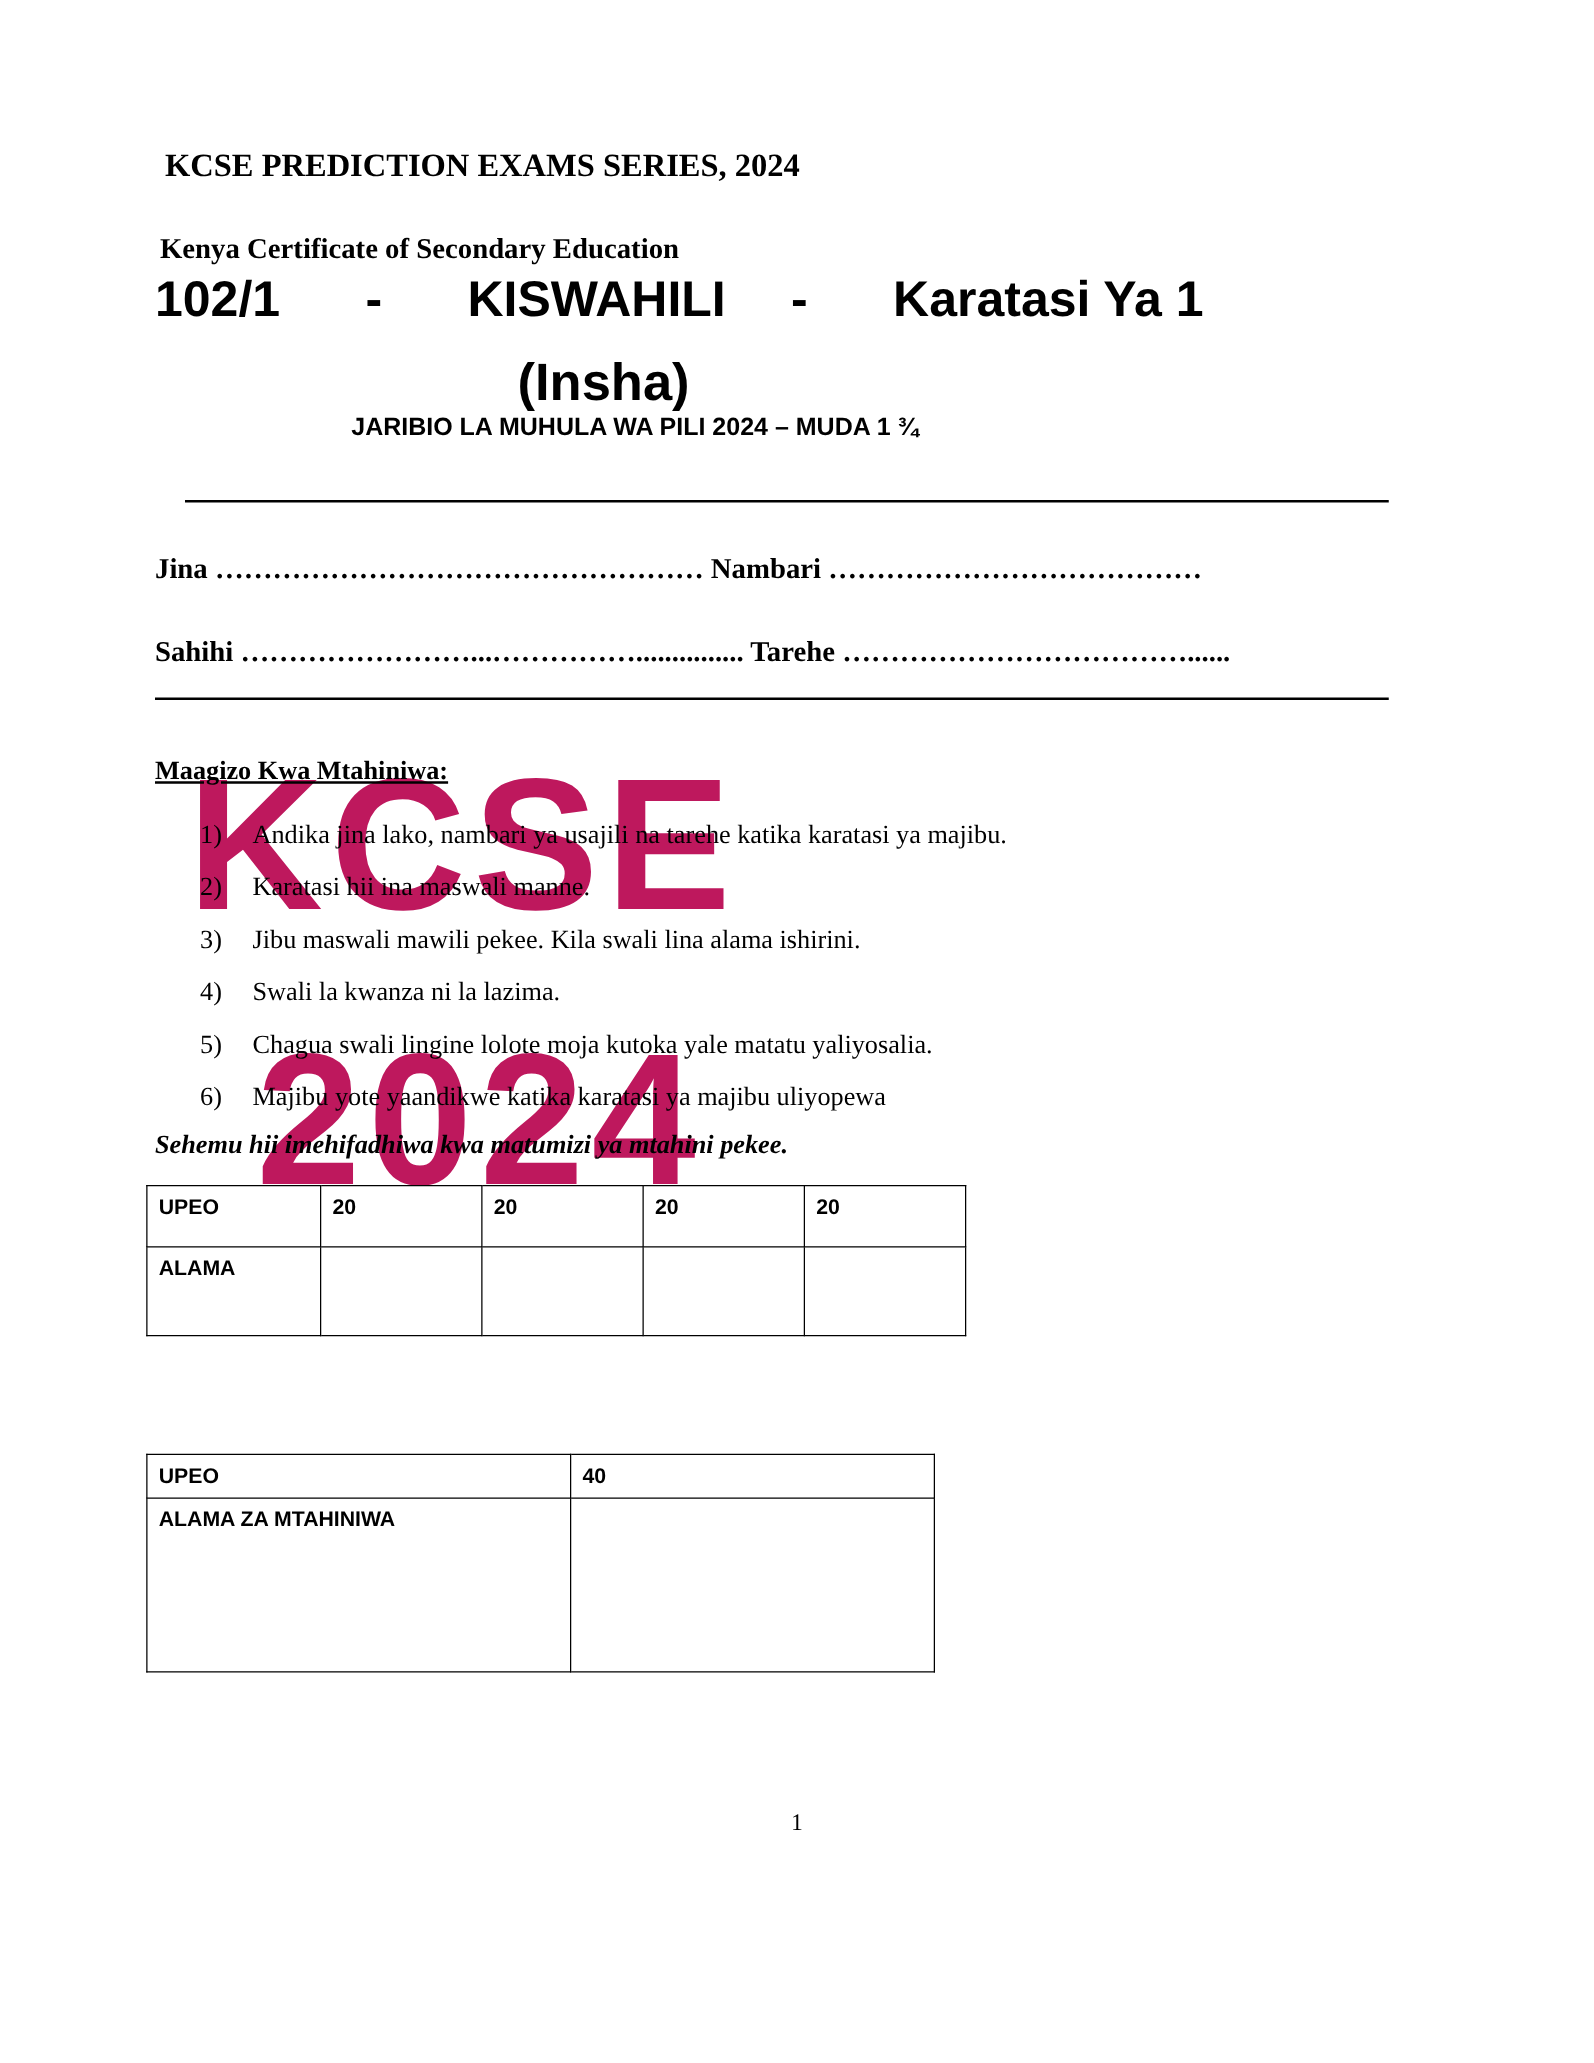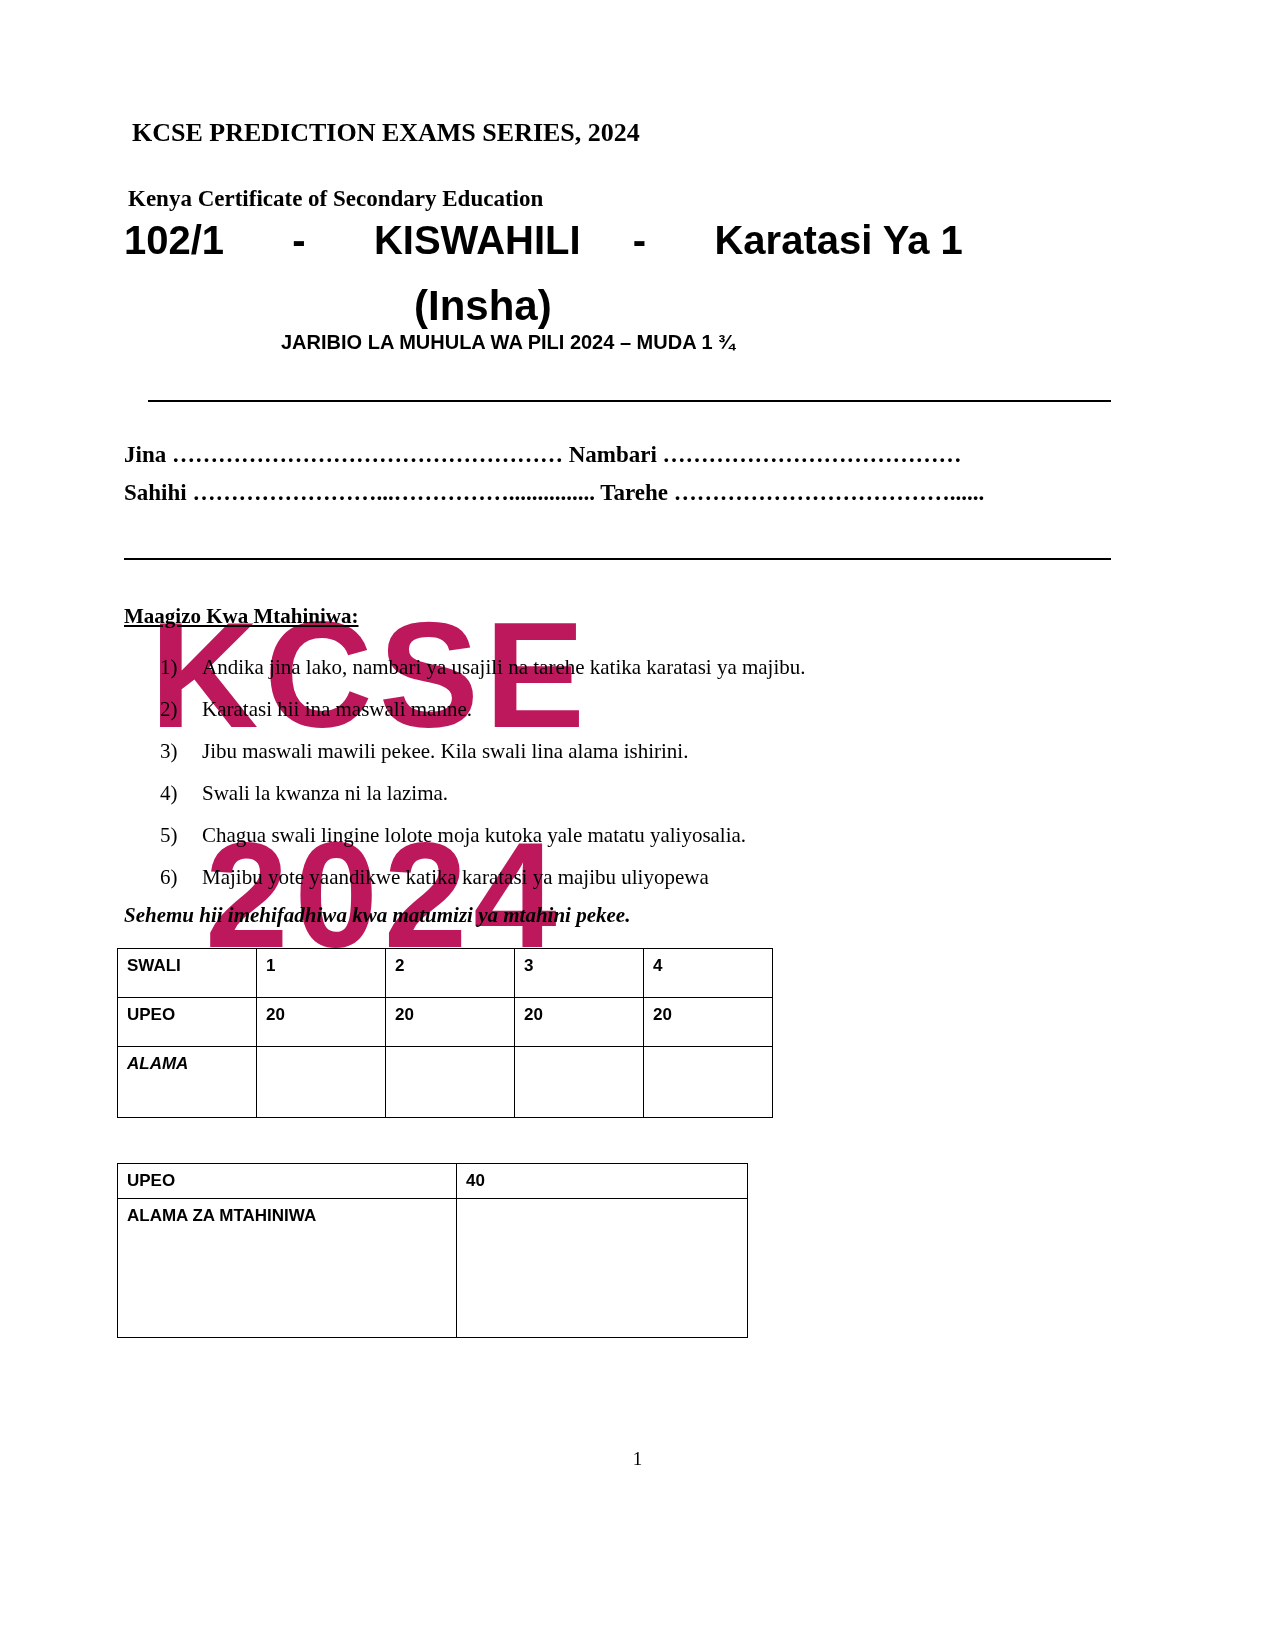--- a/index.html
+++ b/index.html
@@ -120,21 +120,21 @@
   
   .field-row {
     position: absolute;
     left: 124px;
     font-family: "Liberation Serif", serif;
     font-weight: bold;
     font-size: 23px;
     white-space: nowrap;
   }
   .row-jina { top: 442px; }
-  .row-sahihi { top: 480px; }
+  .row-sahihi { top: 509px; }
 
   
   .maagizo-title {
     position: absolute;
     left: 124px;
     top: 604px;
     font-size: 21px;
     font-weight: bold;
     text-decoration: underline;
     font-family: "Liberation Serif", serif;
@@ -183,21 +183,21 @@
   }
   table.grid td {
     border: 1.5px solid #000;
     padding: 7px 9px;
     vertical-align: top;
   }
 
   .t-swali { left: 117px; top: 948px; }
   .t-swali td.lbl { width: 120px; height: 34px; }
   .t-swali td.val { width: 110px; }
-  .t-swali tr.alama td { height: 56px; font-style: italic; }
+  .t-swali tr.alama td { height: 56px; }
 
   .t-upeo { left: 117px; top: 1163px; }
   .t-upeo td.c1 { width: 320px; }
   .t-upeo td.c2 { width: 272px; }
   .t-upeo tr.tall td { height: 124px; }
 
   .page-num {
     position: absolute;
     left: 0;
     top: 1448px;
@@ -279,27 +279,20 @@
       <li>
         <span class="num">6)</span>
         <span>Majibu yote yaandikwe katika karatasi ya majibu uliyopewa</span>
       </li>
     </ul>
 
     <div class="sehemu">Sehemu hii imehifadhiwa kwa matumizi ya mtahini pekee.</div>
 
     <table class="grid t-swali">
       <tbody>
-          <tr>
-        <td class="lbl">SWALI</td>
-        <td class="val">1</td>
-        <td class="val">2</td>
-        <td class="val">3</td>
-        <td class="val">4</td>
-      </tr>
       <tr>
         <td class="lbl">UPEO</td>
         <td class="val">20</td>
         <td class="val">20</td>
         <td class="val">20</td>
         <td class="val">20</td>
       </tr>
       <tr class="alama">
         <td class="lbl">ALAMA</td>
         <td class="val"></td>

